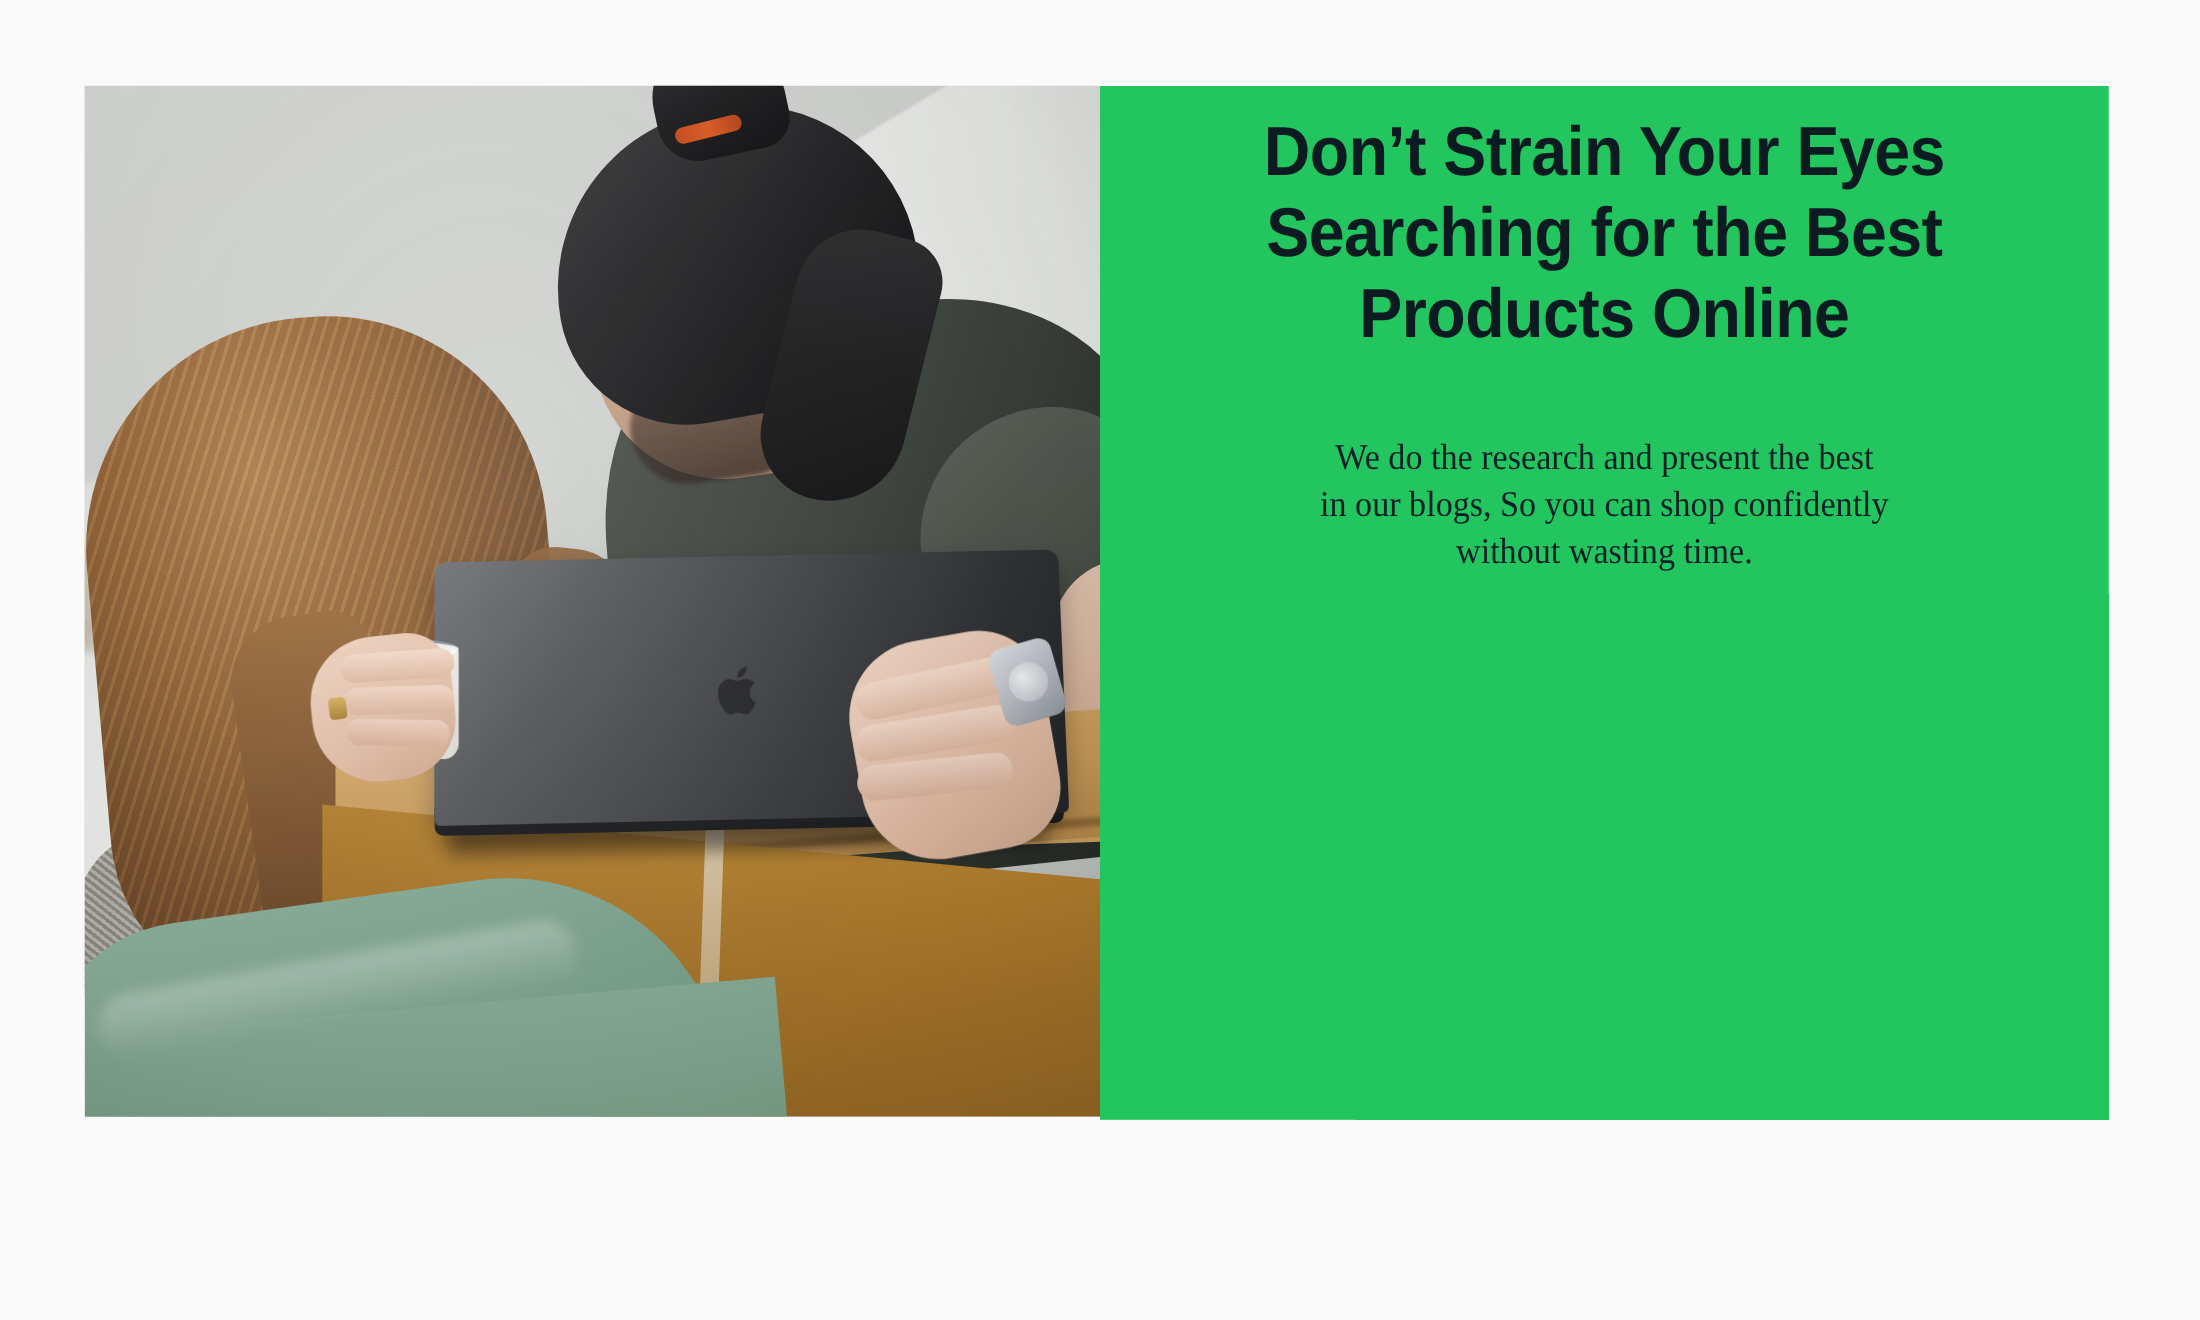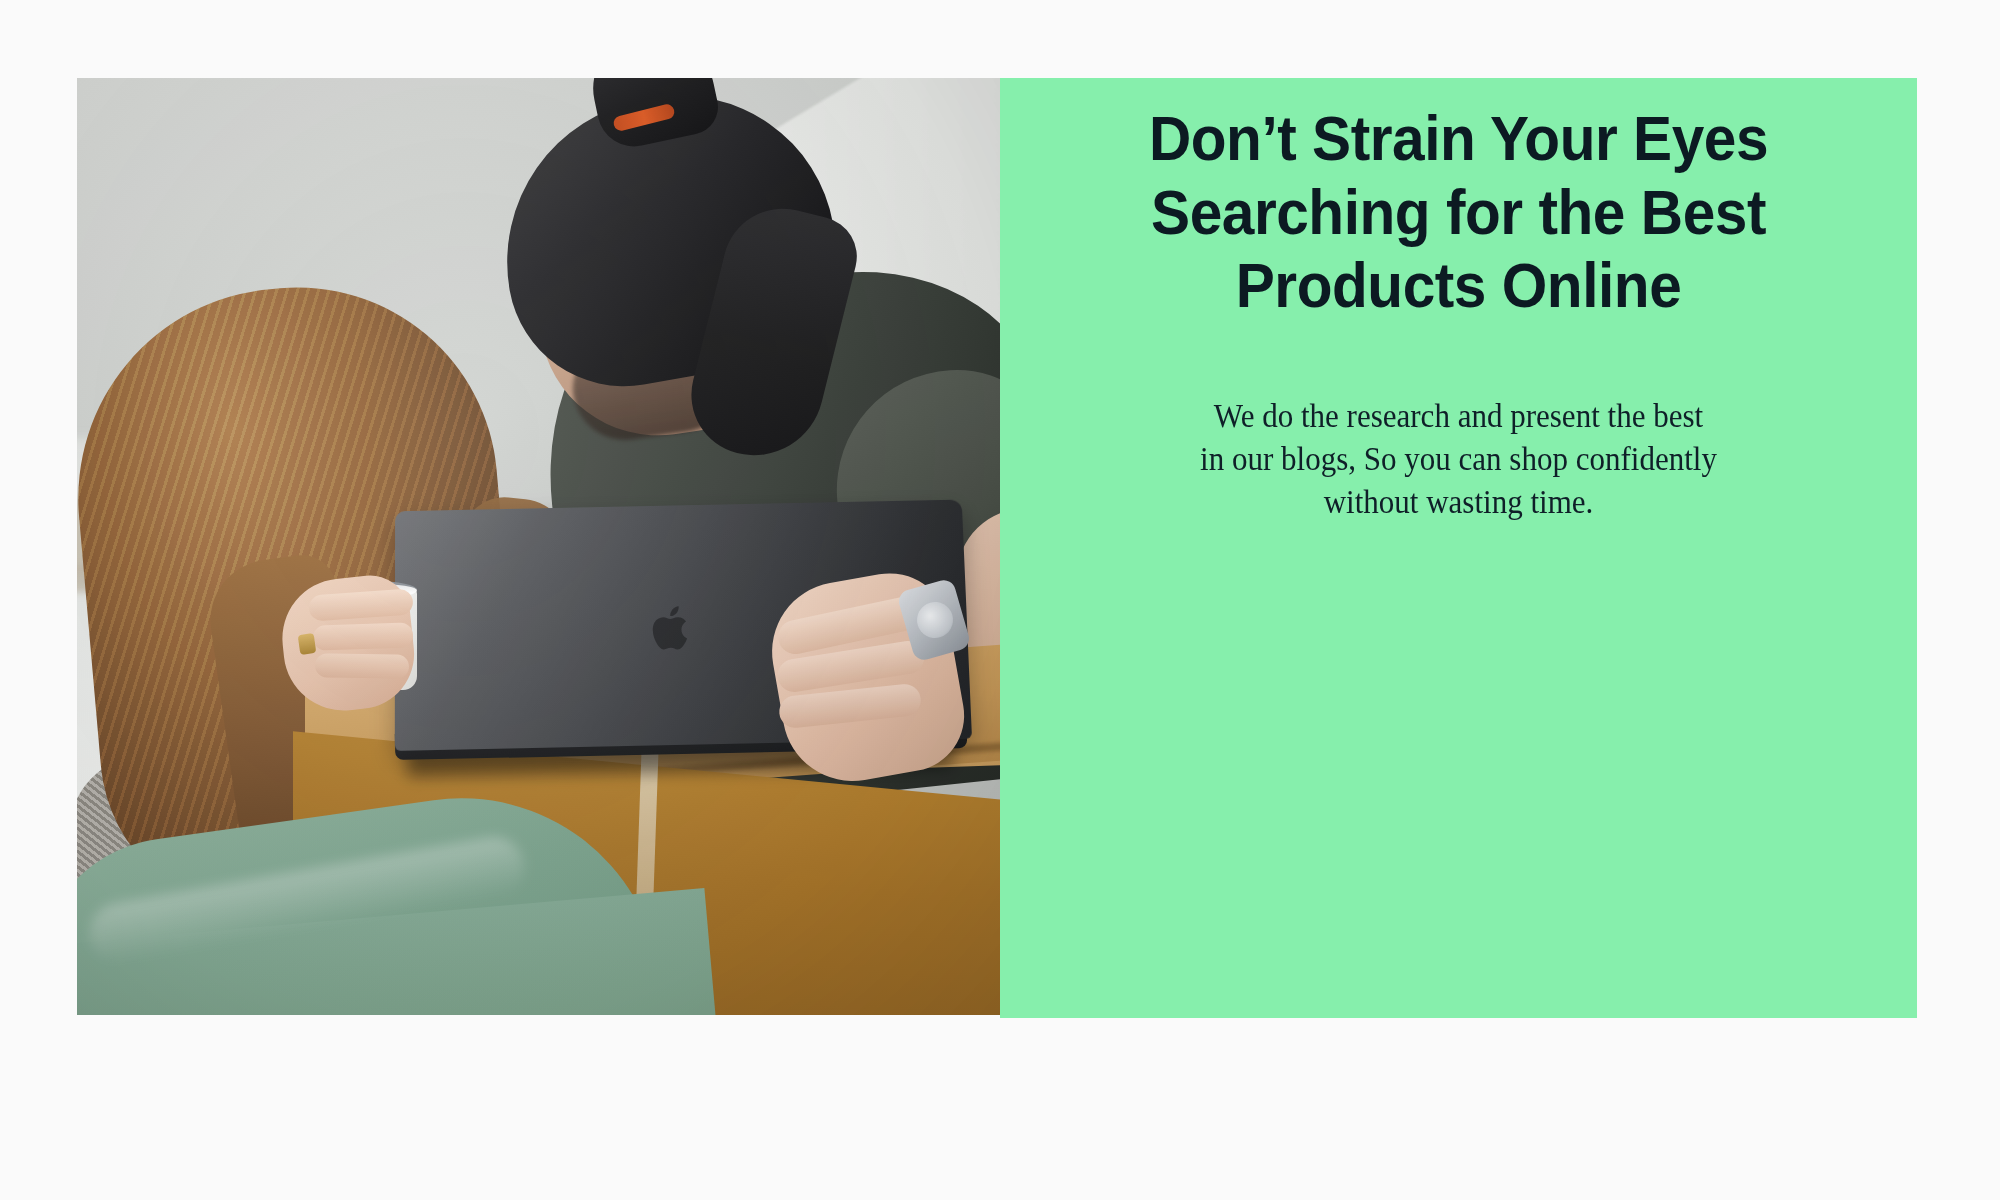--- a/index.html
+++ b/index.html
@@ -19,21 +19,21 @@
     background: #fafafa;
   }
 
   
   .content-panel {
     position: absolute;
     left: 1000px;
     top: 78px;
     width: 917px;
     height: 940px;
-    background: #86efac;
+    background: #22c55e;
   }
 
   .text-block {
     position: absolute;
     left: 0;
     top: 0;
     width: 917px;
     padding: 0;
   }
 

